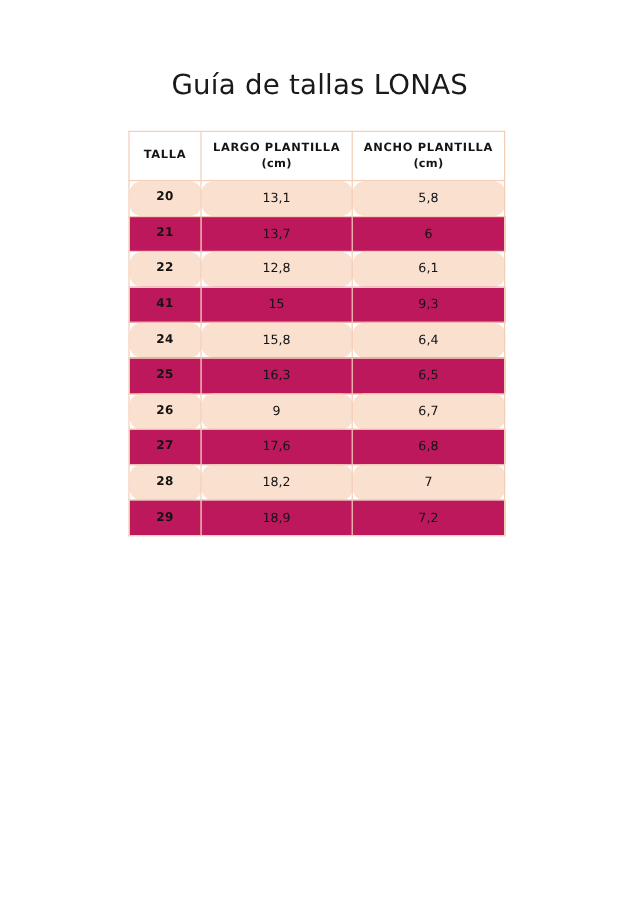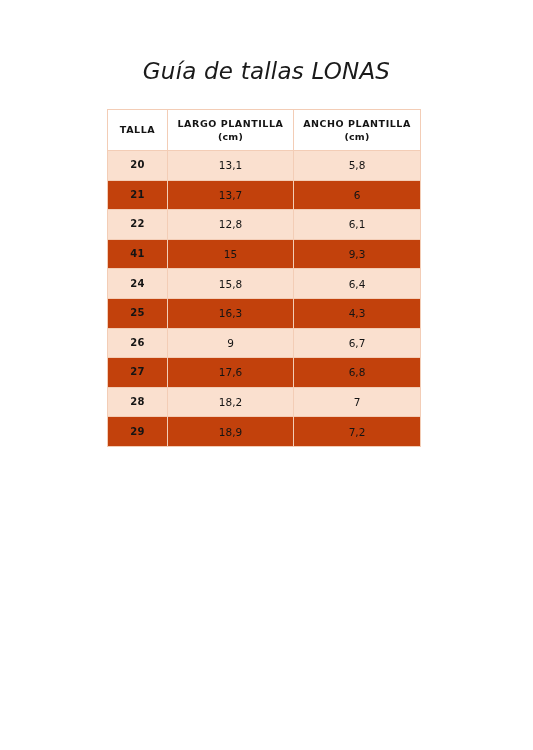--- a/index.html
+++ b/index.html
@@ -28,21 +28,20 @@
     right: 0;
     top: 57px;
     text-align: center;
     font-family: "DejaVu Sans", sans-serif;
     font-size: 23px;
     font-weight: 400;
     letter-spacing: 0.2px;
     color: #1a1a1a;
     line-height: 28px;
     white-space: nowrap;
-    font-style: italic;
   }
 
   .size-table-wrap {
     position: absolute;
     left: 107px;
     top: 109px;
     width: 313px;
   }
 
   table.size-table {
@@ -82,31 +81,32 @@
     letter-spacing: 0.2px;
     margin-top: 1px;
   }
 
   table.size-table tbody tr { height: 29.6px; }
 
   table.size-table tbody td {
     font-size: 10.5px;
     line-height: 14px;
     font-weight: 400;
-    background: #c2410c;
+    background: #be185d;
   }
 
   table.size-table tbody td.cell-talla {
     font-weight: 700;
     font-size: 10px;
     letter-spacing: 0.3px;
   }
 
   table.size-table tbody tr.shaded td {
     background: #fae0cf;
+    border-radius: 10px;
   }
 </style>
 </head>
 <body>
 
 <div class="page">
 
   <div class="page-title">Guía de tallas LONAS</div>
 
   <div class="size-table-wrap">
@@ -153,21 +153,21 @@
             <td class="cell-ancho">9,3</td>
           </tr>
           <tr class="shaded">
             <td class="cell-talla">24</td>
             <td class="cell-largo">15,8</td>
             <td class="cell-ancho">6,4</td>
           </tr>
           <tr class="">
             <td class="cell-talla">25</td>
             <td class="cell-largo">16,3</td>
-            <td class="cell-ancho">4,3</td>
+            <td class="cell-ancho">6,5</td>
           </tr>
           <tr class="shaded">
             <td class="cell-talla">26</td>
             <td class="cell-largo">9</td>
             <td class="cell-ancho">6,7</td>
           </tr>
           <tr class="">
             <td class="cell-talla">27</td>
             <td class="cell-largo">17,6</td>
             <td class="cell-ancho">6,8</td>

